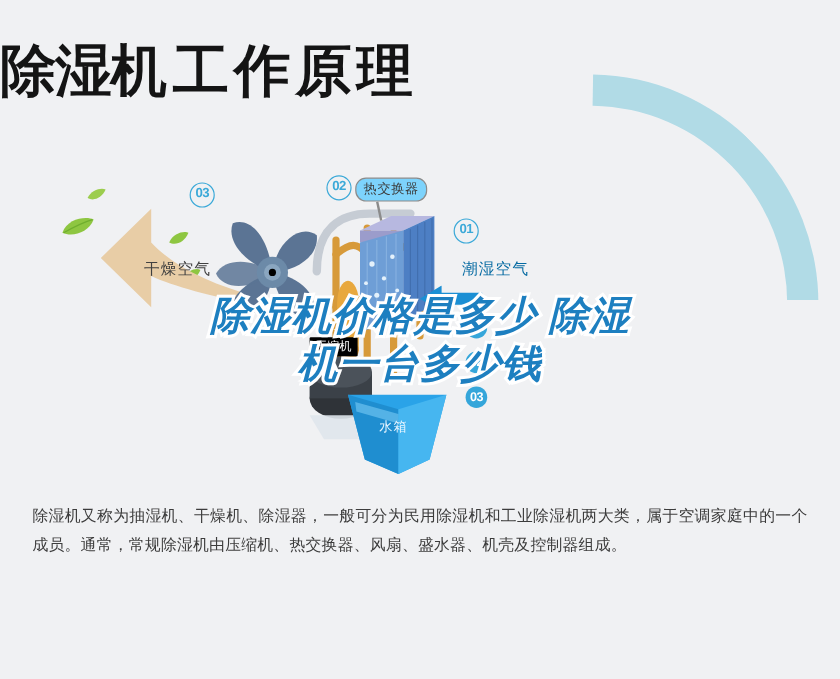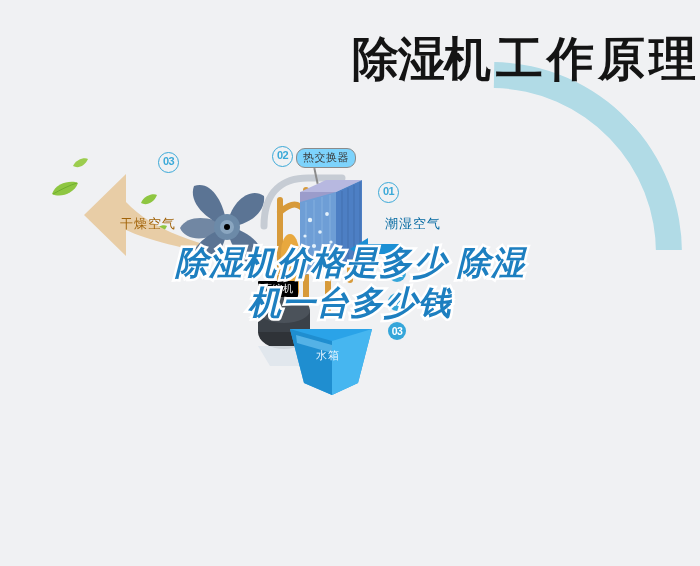--- a/index.html
+++ b/index.html
@@ -24,21 +24,21 @@
     background: #f0f1f3;
     overflow: hidden;
   }
 
   
   .graphic-title {
     position: absolute;
     left: 0;
     top: 24px;
     width: 700px;
-    text-align: right;
+    text-align: left;
     font-size: 47px;
     line-height: 70px;
     font-weight: bold;
     color: #141414;
     letter-spacing: 1px;
     white-space: nowrap;
   }
   .graphic-title .t-a { letter-spacing: -1px; }
   .graphic-title .t-b { letter-spacing: 4px; margin-left: 6px; }
 
@@ -75,21 +75,21 @@
     width: 180px;
     height: 92px;
   }
   .tan-arrow svg { display:block; }
 
   .label-dry {
     position: absolute;
     left: 120px;
     top: 215px;
     font-size: 13px;
-    color: #a16207;
+    color: #404040;
     letter-spacing: 1px;
     white-space: nowrap;
   }
 
   
   .leaf { position: absolute; }
 
   
   .fan { position: absolute; left: 168px; top: 168px; width: 118px; height: 118px; }
 
@@ -412,13 +412,14 @@
     </div>
   </div>
 
   <div class="overlay-text">
     <span class="overlay-line">除湿机价格是多少 除湿</span>
     <span class="overlay-line">机一台多少钱</span>
   </div>
 </div>
 
 <div class="article">
+  <p>除湿机又称为抽湿机、干燥机、除湿器，一般可分为民用除湿机和工业除湿机两大类，属于空调家庭中的一个成员。通常，常规除湿机由压缩机、热交换器、风扇、盛水器、机壳及控制器组成。</p>
 </div>
 
 </body></html>

